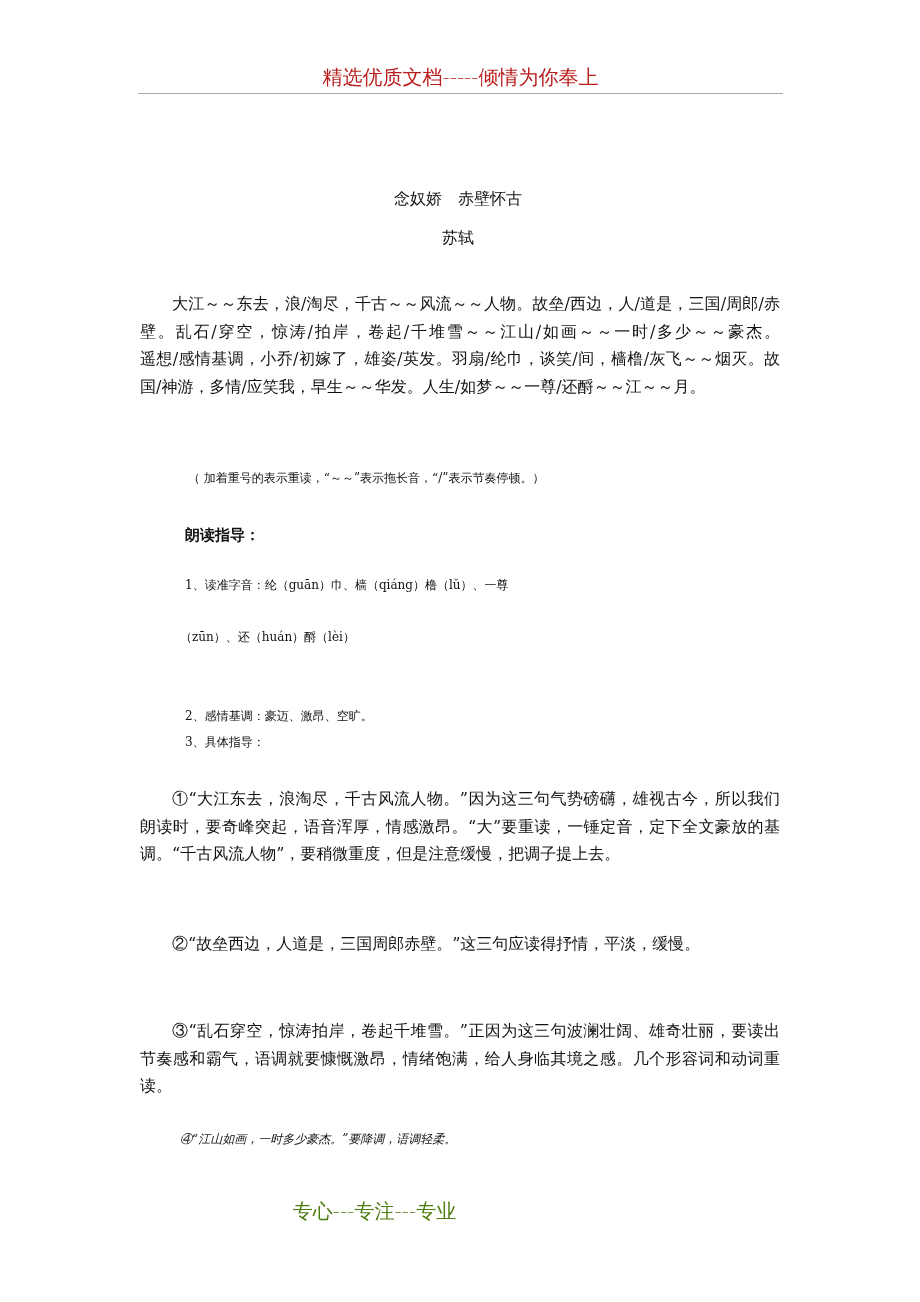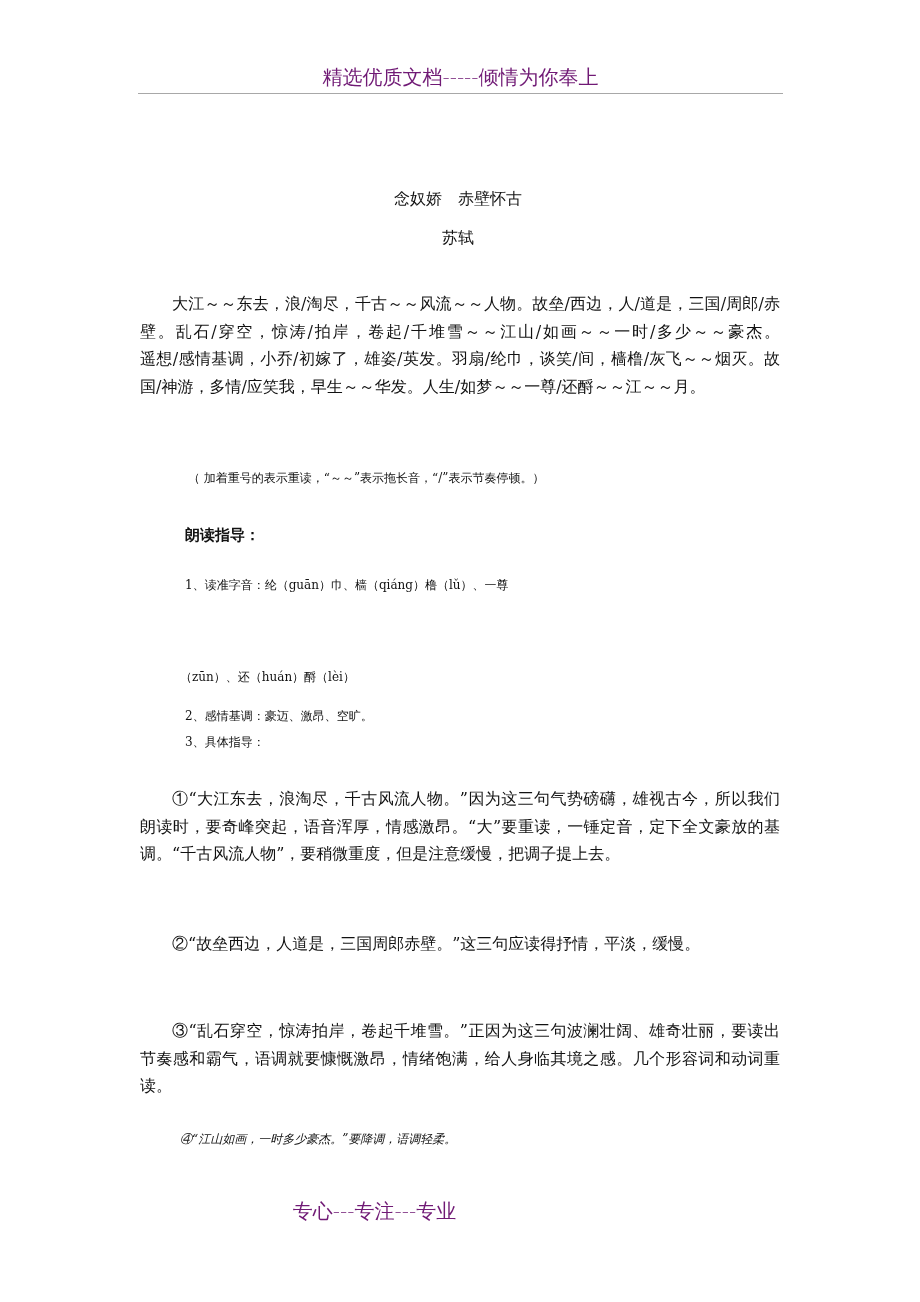--- a/index.html
+++ b/index.html
@@ -1,46 +1,46 @@
 <!DOCTYPE html>
 <html><head>
 <meta charset="utf-8">
 <style>
   html, body { margin:0; padding:0; background:#ffffff; }
   body { width:920px; height:1302px; position:relative; overflow:hidden;
          font-family: "DejaVu Serif", "Liberation Serif", serif; color:#111; }
   .header { position:absolute; left:138px; top:64px; width:645px; text-align:center;
-            font-size:20px; color:#701a75; font-family: "DejaVu Sans", "Liberation Sans", sans-serif; font-weight:300; }
+            font-size:20px; color:#b91c1c; font-family: "DejaVu Sans", "Liberation Sans", sans-serif; font-weight:300; }
   .header-rule { position:absolute; left:138px; top:93px; width:645px; height:0;
                  border-top:1.5px solid #a8a8a8; }
   .title { position:absolute; left:0; width:916px; text-align:center; font-size:16px;font-family:Liberation Serif, serif; }
   .p { position:absolute; left:140px; width:640px; font-size:16px; line-height:27.5px; text-align:justify; }
   .indent { text-indent:2em; }
   .single { position:absolute; font-size:12px; white-space:nowrap; }
   .bold { font-weight:bold; font-family:"DejaVu Sans","Liberation Sans",sans-serif; font-size:15px; }
-  .footer { position:absolute; left:0; width:749px; top:1198px; text-align:center; font-size:20px; color:#701a75;
+  .footer { position:absolute; left:0; width:749px; top:1198px; text-align:center; font-size:20px; color:#4d7c0f;
             font-family: "DejaVu Sans", "Liberation Sans", sans-serif; font-weight:300; }
 </style>
 </head>
 <body>
 
 <div class="header">精选优质文档-----倾情为你奉上</div>
 <div class="header-rule"></div>
 
 <div class="title" style="top:189px;">念奴娇　赤壁怀古</div>
 <div class="title" style="top:228px;">苏轼</div>
 
 <div class="p indent" style="top:290px;">大江～～东去，浪/淘尽，千古～～风流～～人物。故垒/西边，人/道是，三国/周郎/赤壁。乱石/穿空，惊涛/拍岸，卷起/千堆雪～～江山/如画～～一时/多少～～豪杰。　　　　遥想/感情基调，小乔/初嫁了，雄姿/英发。羽扇/纶巾，谈笑/间，樯橹/灰飞～～烟灭。故国/神游，多情/应笑我，早生～～华发。人生/如梦～～一尊/还酹～～江～～月。</div>
 
 <div class="single" style="left:188px; top:470px;">（ 加着重号的表示重读，“～～”表示拖长音，“/”表示节奏停顿。）</div>
 
 <div class="single bold" style="left:185px; top:526px;">朗读指导：</div>
 
 <div class="single" style="left:185px; top:577px;">1、读准字音：纶（guān）巾、樯（qiáng）橹（lǔ）、一尊</div>
-<div class="single" style="left:180px; top:629px;margin-top:40px;">（zūn）、还（huán）酹（lèi）</div>
+<div class="single" style="left:180px; top:629px;">（zūn）、还（huán）酹（lèi）</div>
 
 <div class="single" style="left:185px; top:708px;">2、感情基调：豪迈、激昂、空旷。</div>
 <div class="single" style="left:185px; top:734px;">3、具体指导：</div>
 
 <div class="p indent" style="top:785px;">①“大江东去，浪淘尽，千古风流人物。”因为这三句气势磅礴，雄视古今，所以我们朗读时，要奇峰突起，语音浑厚，情感激昂。“大”要重读，一锤定音，定下全文豪放的基调。“千古风流人物”，要稍微重度，但是注意缓慢，把调子提上去。</div>
 <div class="p indent" style="top:930px;">②“故垒西边，人道是，三国周郎赤壁。”这三句应读得抒情，平淡，缓慢。</div>
 <div class="p indent" style="top:1017px;">③“乱石穿空，惊涛拍岸，卷起千堆雪。”正因为这三句波澜壮阔、雄奇壮丽，要读出节奏感和霸气，语调就要慷慨激昂，情绪饱满，给人身临其境之感。几个形容词和动词重读。</div>
 <div class="single" style="left:180px; top:1131px;font-style:italic;">④“江山如画，一时多少豪杰。”要降调，语调轻柔。</div>
 
 <div class="footer">专心---专注---专业</div>

